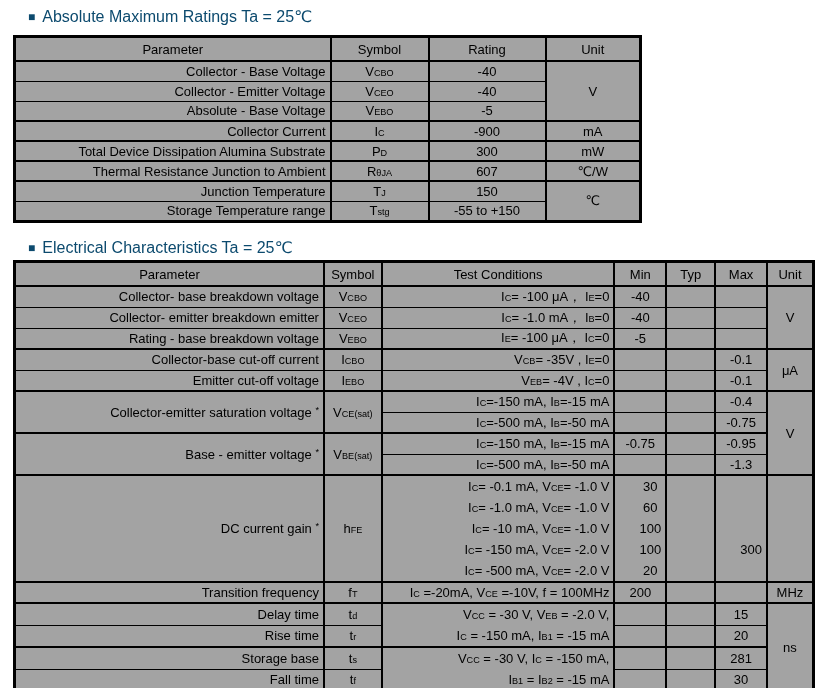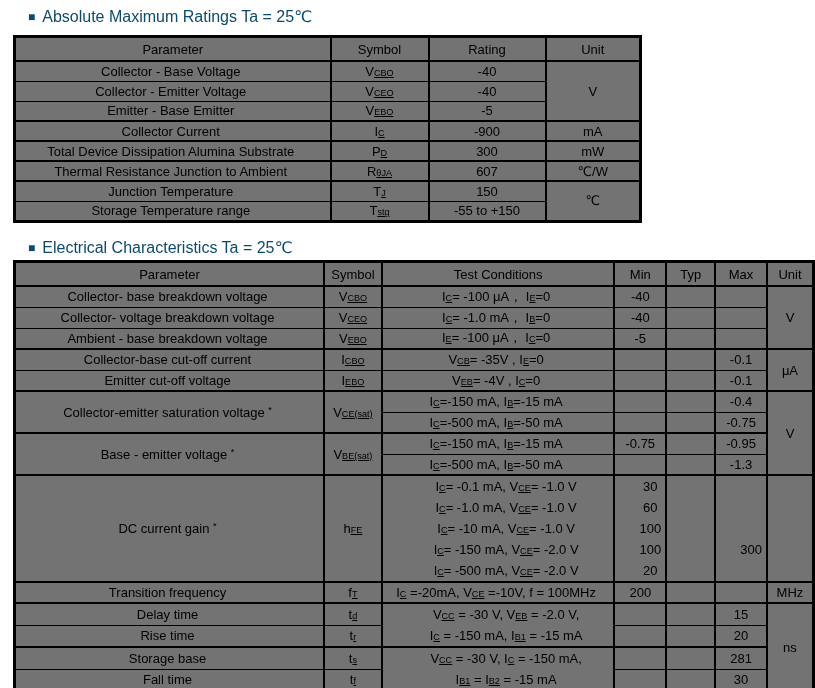--- a/index.html
+++ b/index.html
@@ -9,40 +9,40 @@
     position:relative;overflow:hidden;
   }
   .section-title{
     position:absolute;left:28px;font-size:16px;color:#0c4a6e;white-space:nowrap;
   }
   .section-title .sq{font-size:12px;margin-right:7px;vertical-align:1px;}
   #title-abs{top:7px;}
   #title-elec{top:238px;}
 
   table.dtable{
-    border-collapse:collapse;table-layout:fixed;background:#737373;
+    border-collapse:collapse;table-layout:fixed;background:#a3a3a3;
     position:absolute;left:13px;border:3px solid #000;
   }
   #tbl-abs{top:35px;}
   #tbl-elec{top:260px;}
 
   .dtable th,.dtable td{
     border:solid #000;border-width:1px 2px;
     font-weight:400;font-size:13px;color:#000;
     text-align:center;vertical-align:middle;
     padding:0 4px;overflow:hidden;white-space:nowrap;
   }
   .dtable thead th{border-bottom-width:2px;height:22px;}
   .dtable tr.thick>td{border-top-width:2px;}
   .dtable tr.thin>td{border-top-width:1px;}
   #tbl-abs tbody tr{height:20px;}
   #tbl-elec tbody tr{height:21px;}
-  .dtable td.al-l{text-align:center;padding-left:0;}
+  .dtable td.al-l{text-align:right;padding-left:0;}
   .ln{height:21px;line-height:21px;margin-left:20px;}
-  .sb{font-size:70%;text-decoration:underline;}
+  .sb{font-size:70%;}
   .sp{font-size:70%;vertical-align:40%;}
 </style>
 </head>
 <body>
 
 <div class="section-title" id="title-abs">
   <span class="sq">■</span><span>Absolute Maximum Ratings Ta = 25℃</span>
 </div>
 
 <table class="dtable" id="tbl-abs">
@@ -66,21 +66,21 @@
         <td>V<span class="sb">CBO</span></td>
         <td>-40</td>
         <td rowspan="3">V</td>
       </tr>
       <tr class="thin">
         <td class="al-l">Collector - Emitter Voltage</td>
         <td>V<span class="sb">CEO</span></td>
         <td>-40</td>
       </tr>
       <tr class="thin">
-        <td class="al-l">Emitter - Base Emitter</td>
+        <td class="al-l">Absolute - Base Voltage</td>
         <td>V<span class="sb">EBO</span></td>
         <td>-5</td>
       </tr>
       <tr class="thick">
         <td class="al-l">Collector Current</td>
         <td>I<span class="sb">C</span></td>
         <td>-900</td>
         <td>mA</td>
       </tr>
       <tr class="thick">
@@ -138,29 +138,29 @@
       <tr>
         <td class="al-l">Collector- base breakdown voltage</td>
         <td>V<span class="sb">CBO</span></td>
         <td class="al-l">I<span class="sb">C</span>= -100 μA， I<span class="sb">E</span>=0</td>
         <td>-40</td>
         <td></td>
         <td></td>
         <td rowspan="3">V</td>
       </tr>
       <tr class="thin">
-        <td class="al-l">Collector- voltage breakdown voltage</td>
+        <td class="al-l">Collector- emitter breakdown emitter</td>
         <td>V<span class="sb">CEO</span></td>
         <td class="al-l">I<span class="sb">C</span>= -1.0 mA， I<span class="sb">B</span>=0</td>
         <td>-40</td>
         <td></td>
         <td></td>
       </tr>
       <tr class="thin">
-        <td class="al-l">Ambient - base breakdown voltage</td>
+        <td class="al-l">Rating - base breakdown voltage</td>
         <td>V<span class="sb">EBO</span></td>
         <td class="al-l">I<span class="sb">E</span>= -100 μA， I<span class="sb">C</span>=0</td>
         <td>-5</td>
         <td></td>
         <td></td>
       </tr>
       <tr class="thick">
         <td class="al-l">Collector-base cut-off current</td>
         <td>I<span class="sb">CBO</span></td>
         <td class="al-l">V<span class="sb">CB</span>= -35V , I<span class="sb">E</span>=0</td>

